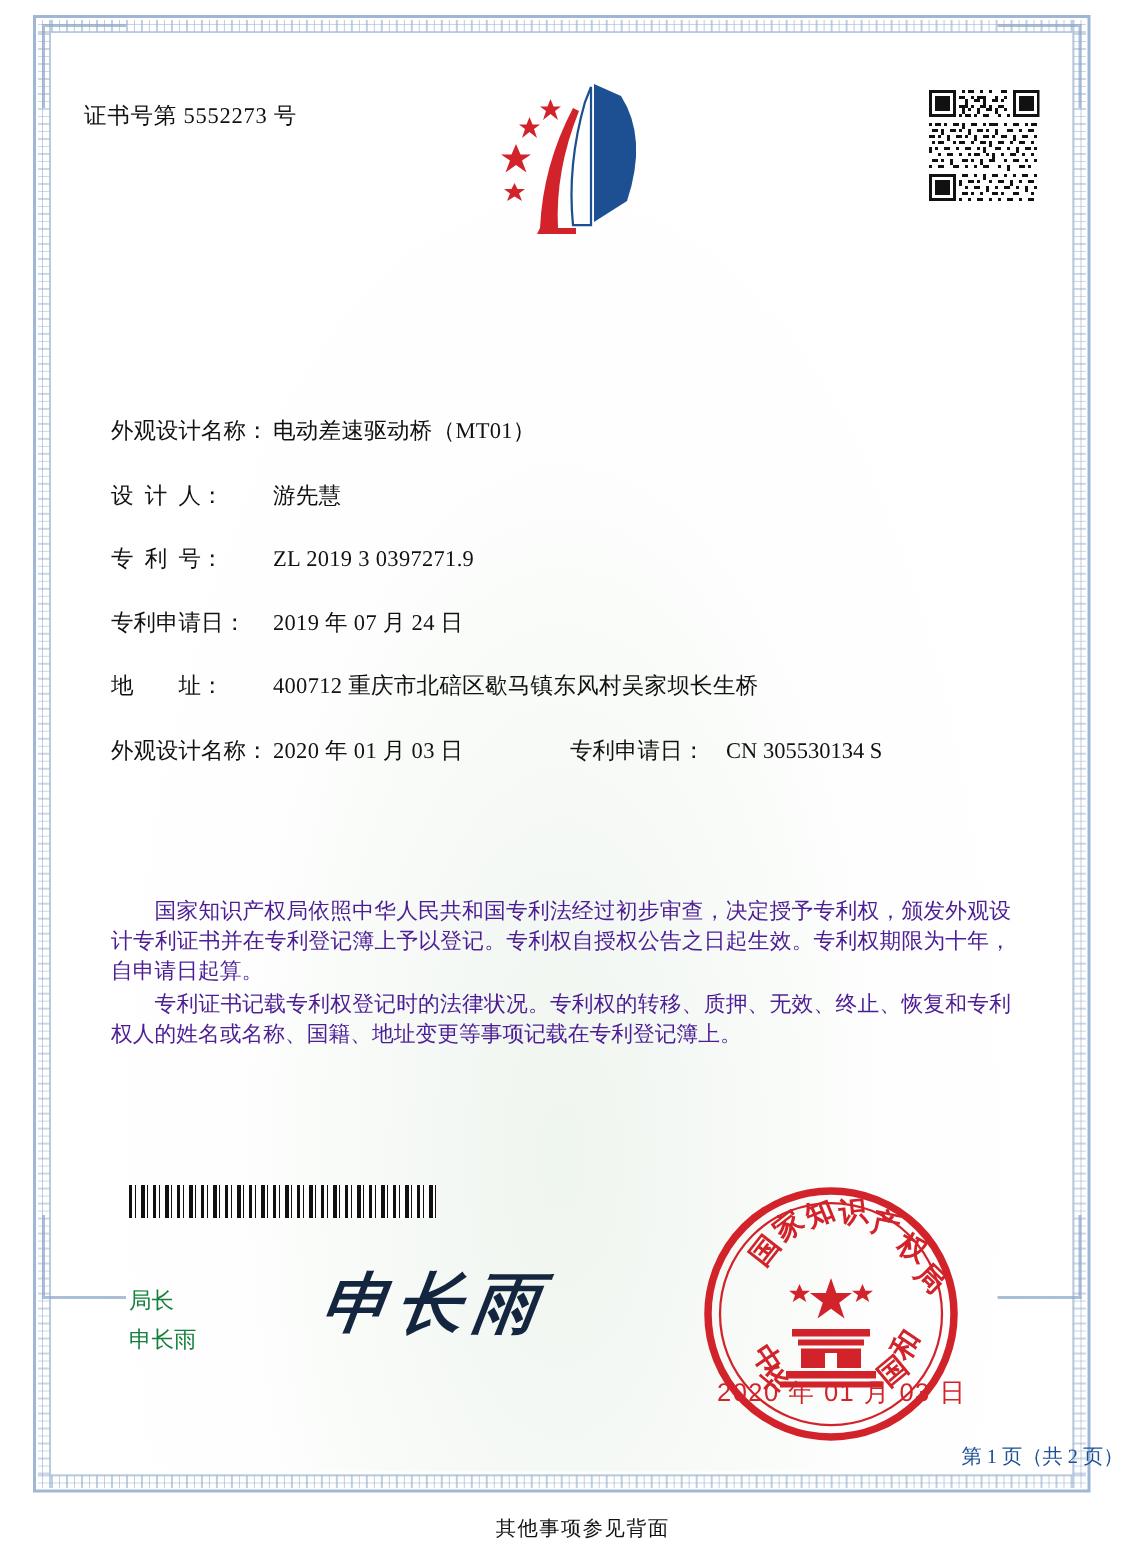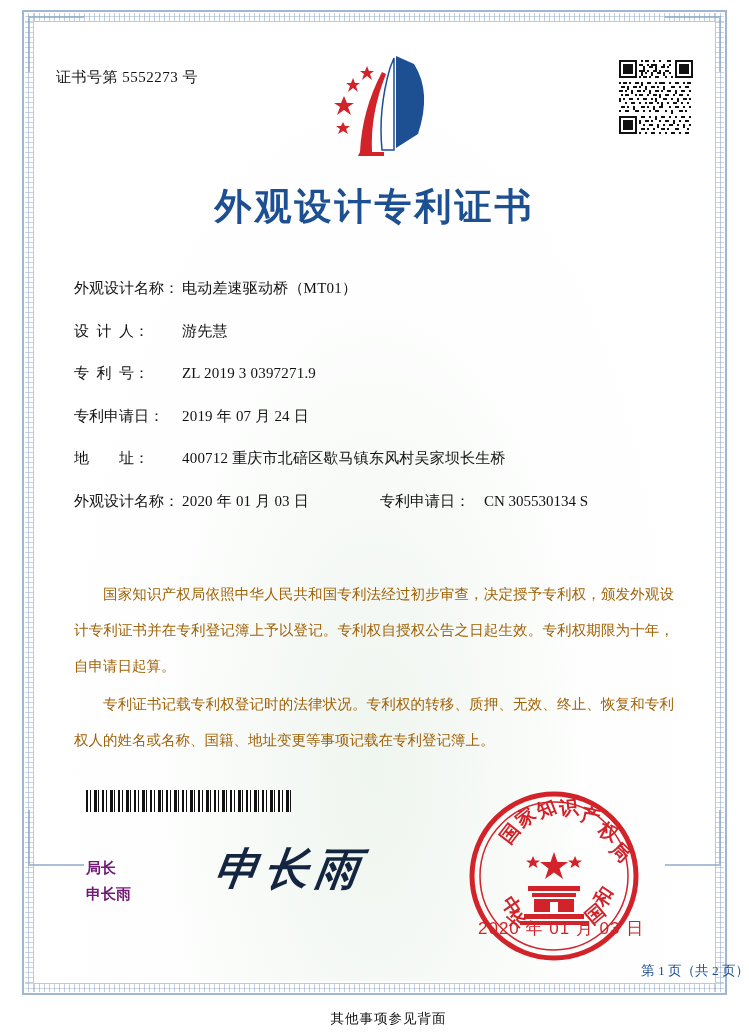--- a/index.html
+++ b/index.html
@@ -145,25 +145,25 @@
     flex: 0 0 104px;
     white-space: pre;
   }
   .field-value2 {
     flex: 1 1 auto;
   }
 
   
   .paras {
     position: absolute;
-    left: 74px; top: 576px;
+    left: 74px; top: 598px;
     width: 600px;
     font-size: 14.5px;
-    line-height: 36px;
-    color: #a16207;
+    line-height: 20px;
+    color: #4c1d95;
     text-align: justify;
   }
   .paras p {
     margin: 0 0 2px 0;
     text-indent: 2em;
   }
 
   
   .barcode {
     position: absolute;
@@ -176,22 +176,21 @@
         #111 8px, #111 11px, #fff 11px, #fff 12px,
         #111 12px, #111 13px, #fff 13px, #fff 16px);
   }
 
   
   .sig-label {
     position: absolute;
     left: 86px; top: 855px;
     font-size: 15px;
     line-height: 26px;
-    color: #701a75;
-    font-weight: bold;
+    color: #15803d;
   }
   .sig-hand {
     position: absolute;
     left: 215px; top: 840px;
     font-size: 44px;
     font-family: "Liberation Serif", "DejaVu Serif", serif;
     font-style: italic;
     font-weight: bold;
     color: #14263f;
     letter-spacing: 6px;
@@ -434,21 +433,20 @@
           <rect x="16" y="36" width="2" height="1"></rect>
           <rect x="20" y="36" width="1" height="1"></rect>
           <rect x="23" y="36" width="1" height="1"></rect>
           <rect x="26" y="36" width="2" height="1"></rect>
           <rect x="30" y="36" width="1" height="1"></rect>
           <rect x="33" y="36" width="2" height="1"></rect>
       </g>
     </svg>
   </div>
 
-  <div class="title">外观设计专利证书</div>
 
   <div class="fields">
 
     <div class="field-row">
       <div class="field-label">外观设计名称：</div>
       <div class="field-value">电动差速驱动桥（MT01）</div>
     </div>
 
     <div class="field-row">
       <div class="field-label">设  计  人：</div>

